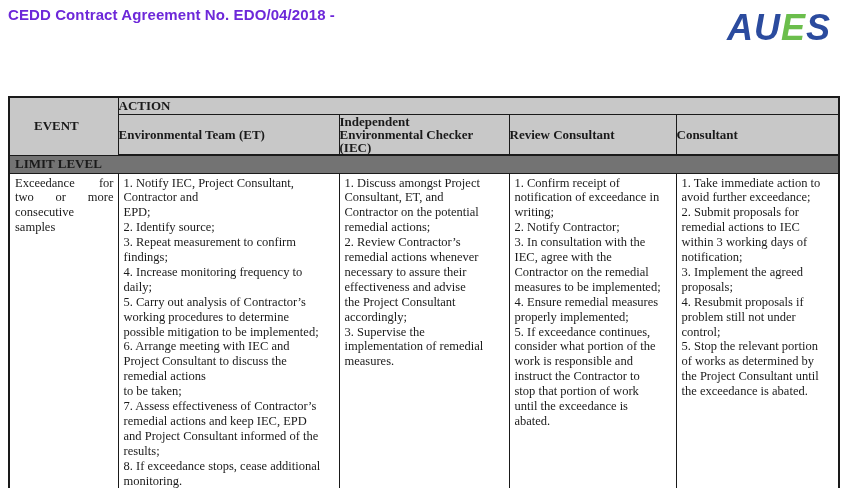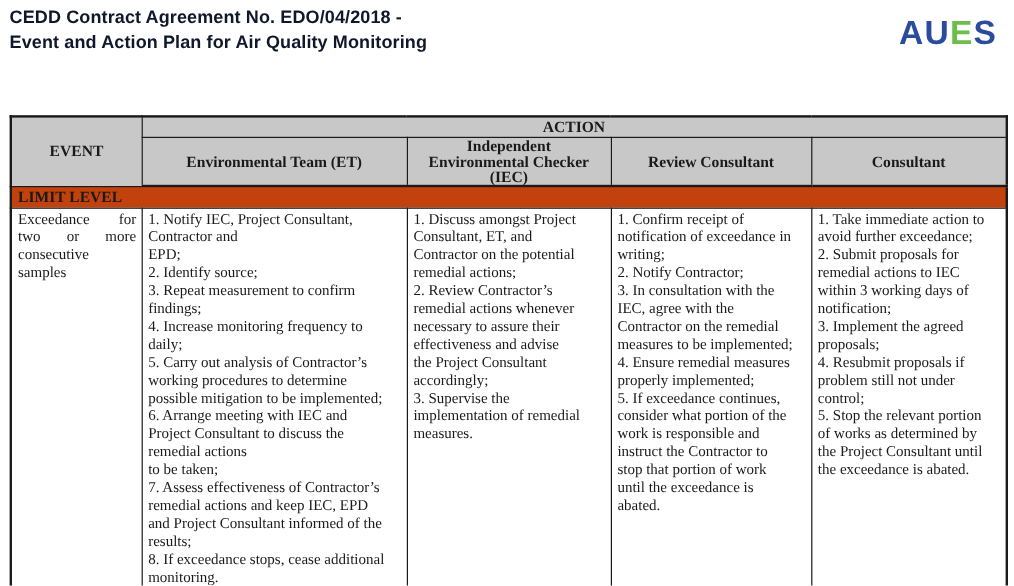--- a/index.html
+++ b/index.html
@@ -13,69 +13,70 @@
   }
 
   
   .doc-title {
     position: absolute;
     left: 8px; top: 4px;
     font-family: "Liberation Sans", sans-serif;
     font-weight: bold;
     font-size: 15px;
     line-height: 21px;
-    color: #0f172a;
+    color: #6d28d9;
     letter-spacing: 0.1px;
   }
 
   
   .logo {
     position: absolute;
     right: 14px; top: 8px;
     font-family: "Liberation Sans", sans-serif;
     font-weight: bold;
-    font-size: 28px;
+    font-size: 36px;
     line-height: 40px;
     letter-spacing: 1px;
+    font-style: italic;
   }
   .logo .blue  { color: #2B4B9E; }
   .logo .green { color: #6BBE4C; }
 
   
   table.plan {
     position: absolute;
     left: 8px; top: 96px;
     width: 830px; height: 388px;
     border-collapse: collapse;
     table-layout: fixed;
     font-size: 12.5px;
   }
   table.plan th, table.plan td {
     border: 1px solid #1a1a1a;
   }
   table.plan { border: 2px solid #1a1a1a; }
   tr.action-row th, tr.subhead-row th {
     background: #C8C8C8;
     font-weight: bold;
-    text-align: center;
+    text-align: left;
     vertical-align: middle;
     font-size: 13px;
   }
   tr.action-row { height: 17px; }
   tr.subhead-row { height: 39px; }
   tr.subhead-row th { line-height: 13px; white-space: pre-line; border-bottom: 2px solid #1a1a1a; margin-top: 38px; }
-  th.event-head { background: #C8C8C8; border-bottom: 2px solid #1a1a1a; }
+  th.event-head { background: #C8C8C8; border-bottom: 2px solid #1a1a1a; padding-left: 24px; }
 
   tr.section-row { height: 18px; }
   tr.section-row td {
     font-weight: bold;
     font-size: 13px;
     padding: 0 0 0 5px;
     vertical-align: middle;
-    background: #c2410c;
+    background: #737373;
   }
 
   tr.body-row td {
     vertical-align: top;
     padding: 2px 4px 0 5px;
     line-height: 14.9px;
     white-space: pre-line;
     overflow: hidden;
     margin-top: 12px;
   }
@@ -83,21 +84,20 @@
     white-space: normal;
     text-align: justify;
     padding-right: 7px;
   }
 </style>
 </head>
 <body>
 
 <div class="doc-title">
   <div>CEDD Contract Agreement No. EDO/04/2018 -</div>
-  <div>Event and Action Plan for Air Quality Monitoring</div>
 </div>
 
 <div class="logo">
   <span class="blue">AU</span><span class="green">E</span><span class="blue">S</span>
 </div>
 
 <table class="plan">
   <colgroup>
     <col style="width:109px">
     <col style="width:221px">

